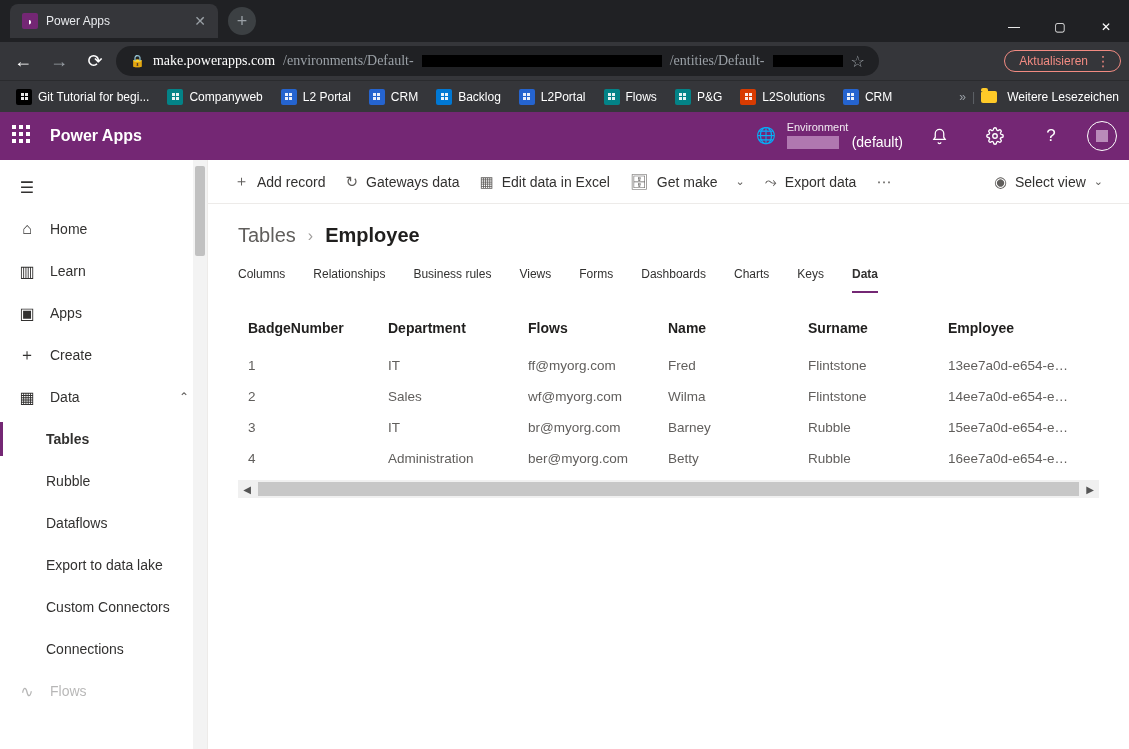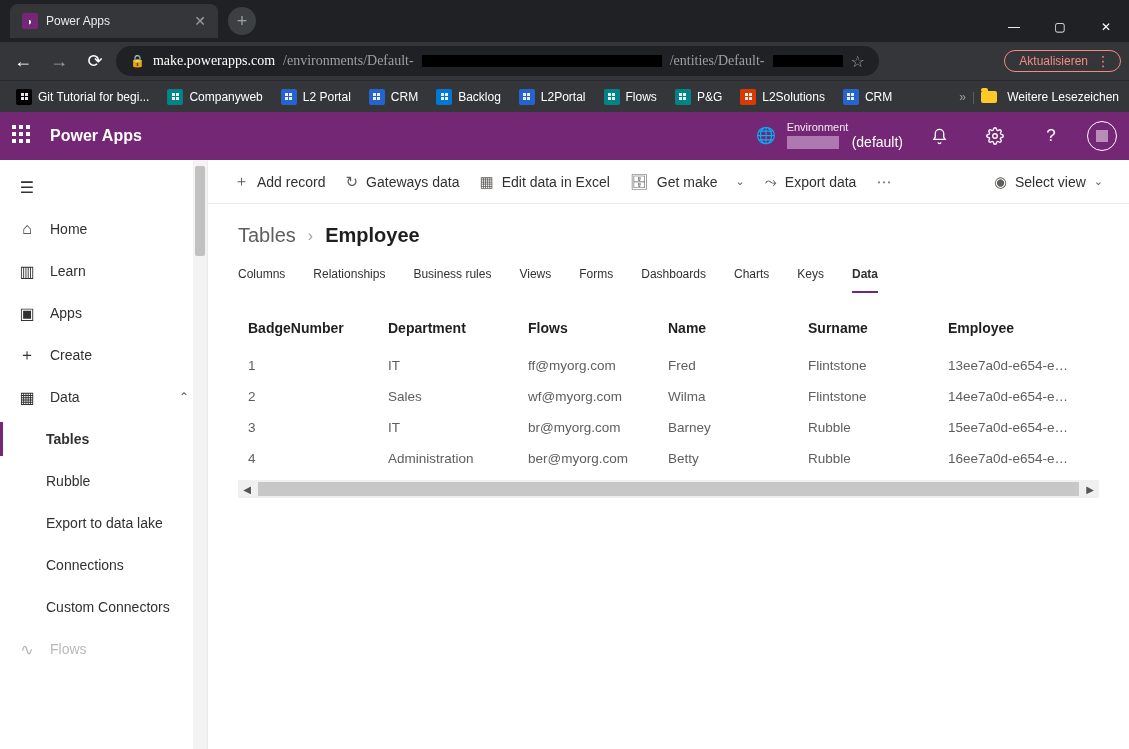--- a/index.html
+++ b/index.html
@@ -322,27 +322,30 @@
         </div>
       <span class="chev">⌃</span>
     </div>
     <div class="sb-item child selected">
         <span>Tables</span>
       </div>
     <div class="sb-item child">
         <span>Rubble</span>
       </div>
     <div class="sb-item child">
+        <span>Dataflows</span>
+      </div>
+    <div class="sb-item child">
         <span>Export to data lake</span>
+      </div>
+    <div class="sb-item child">
+        <span>Custom Connectors</span>
       </div>
     <div class="sb-item child">
         <span>Connections</span>
-      </div>
-    <div class="sb-item child">
-        <span>Custom Connectors</span>
       </div>
     <div class="sb-item" style="opacity:.35">
         <span class="ico">∿</span>
         <span>Flows</span>
       </div>
     <div class="sb-scroll">
         <div class="sb-thumb"></div>
       </div>
   </div>
 

